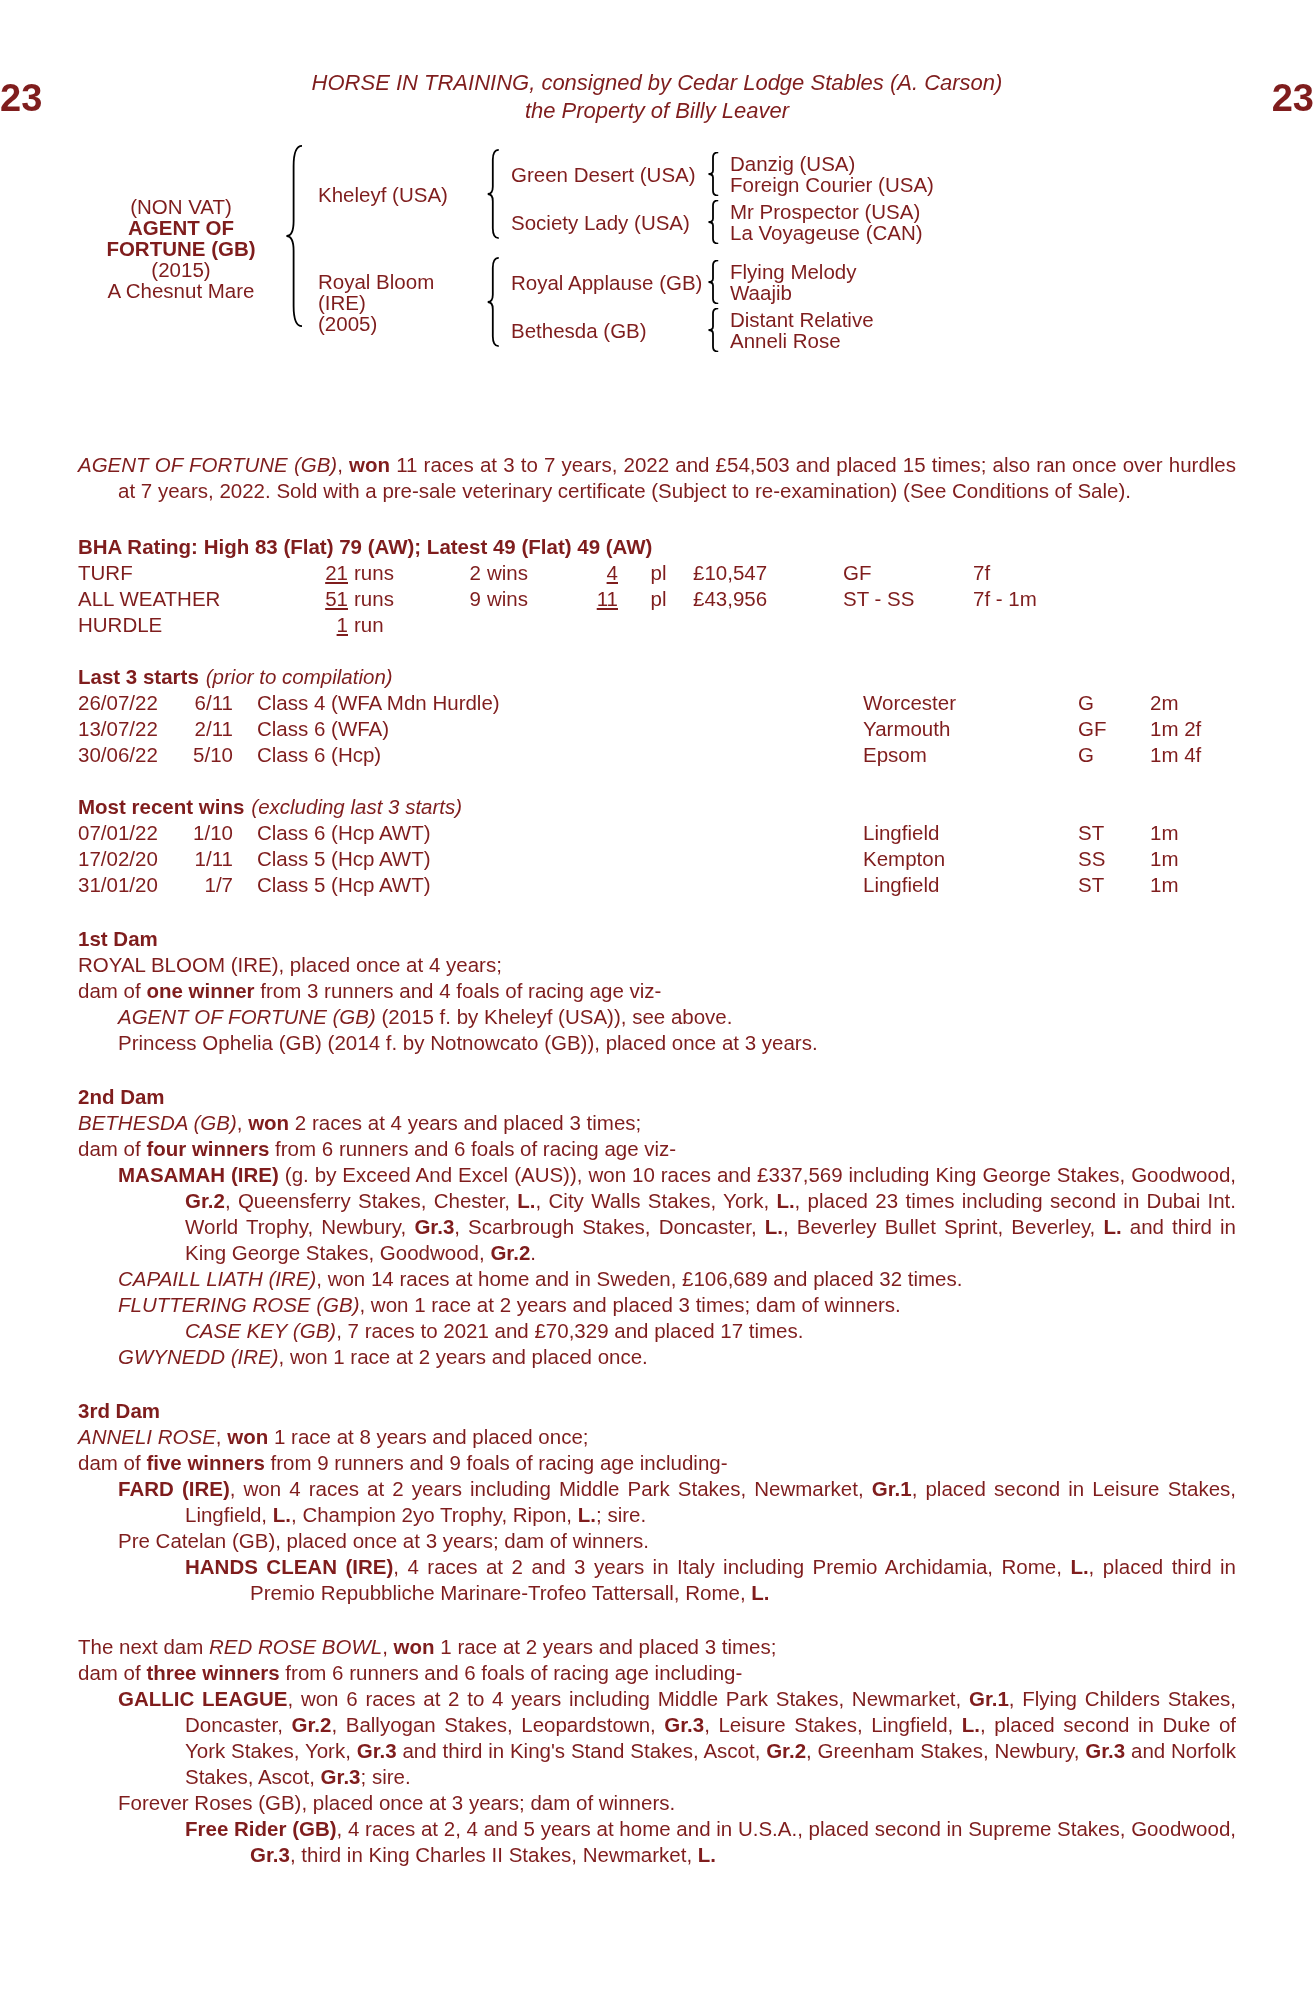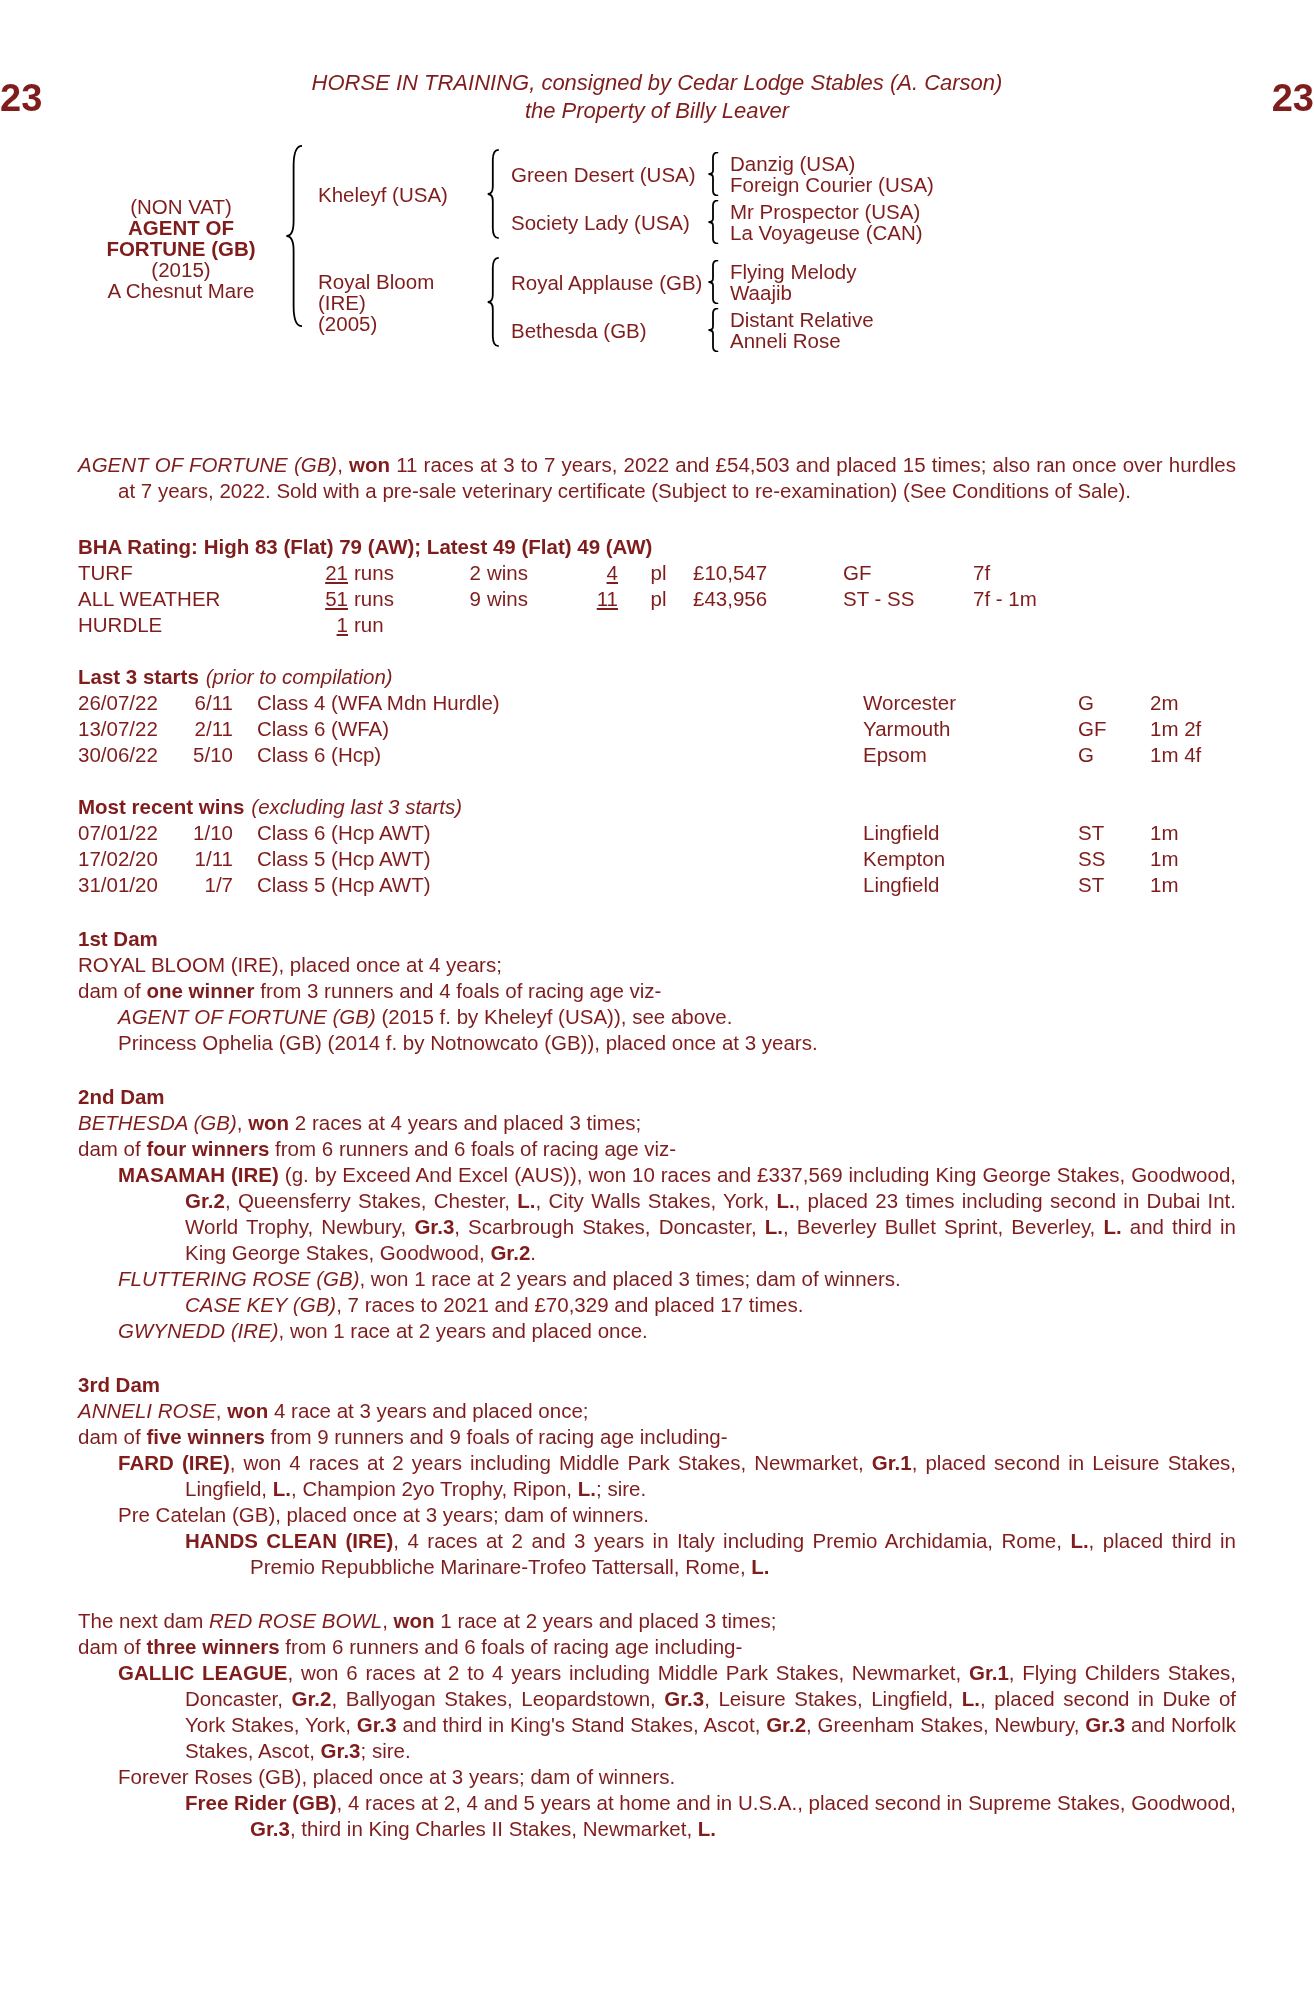--- a/index.html
+++ b/index.html
@@ -212,27 +212,28 @@
           <div class="para"><span>ROYAL BLOOM (IRE), placed once at 4 years;</span></div>
           <div class="para"><span>dam of </span><span class="sb">one winner</span><span> from 3 runners and 4 foals of racing age viz-</span></div>
           <div class="para flat1"><span class="si">AGENT OF FORTUNE (GB)</span><span> (2015 f. by Kheleyf (USA)), see above.</span></div>
           <div class="para flat1"><span>Princess Ophelia (GB) (2014 f. by Notnowcato (GB)), placed once at 3 years.</span></div>
         </div>
         <div class="fam">
           <div class="fam-head">2nd Dam</div>
           <div class="para"><span class="si">BETHESDA (GB)</span><span>, </span><span class="sb">won</span><span> 2 races at 4 years and placed 3 times;</span></div>
           <div class="para"><span>dam of </span><span class="sb">four winners</span><span> from 6 runners and 6 foals of racing age viz-</span></div>
           <div class="para hang1"><span class="sb">MASAMAH (IRE)</span><span> (g. by Exceed And Excel (AUS)), won 10 races and £337,569 including King George Stakes, Goodwood, </span><span class="sb">Gr.2</span><span>, Queensferry Stakes, Chester, </span><span class="sb">L.</span><span>, City Walls Stakes, York, </span><span class="sb">L.</span><span>, placed 23 times including second in Dubai Int. World Trophy, Newbury, </span><span class="sb">Gr.3</span><span>, Scarbrough Stakes, Doncaster, </span><span class="sb">L.</span><span>, Beverley Bullet Sprint, Beverley, </span><span class="sb">L.</span><span> and third in King George Stakes, Goodwood, </span><span class="sb">Gr.2</span><span>.</span></div>
+          <div class="para flat1"><span class="si">CAPAILL LIATH (IRE)</span><span>, won 14 races at home and in Sweden, £106,689 and placed 32 times.</span></div>
           <div class="para flat1"><span class="si">FLUTTERING ROSE (GB)</span><span>, won 1 race at 2 years and placed 3 times; dam of winners.</span></div>
           <div class="para flat2"><span class="si">CASE KEY (GB)</span><span>, 7 races to 2021 and £70,329 and placed 17 times.</span></div>
           <div class="para flat1"><span class="si">GWYNEDD (IRE)</span><span>, won 1 race at 2 years and placed once.</span></div>
         </div>
         <div class="fam">
           <div class="fam-head">3rd Dam</div>
-          <div class="para"><span class="si">ANNELI ROSE</span><span>, </span><span class="sb">won</span><span> 4 race at 3 years and placed once;</span></div>
+          <div class="para"><span class="si">ANNELI ROSE</span><span>, </span><span class="sb">won</span><span> 1 race at 8 years and placed once;</span></div>
           <div class="para"><span>dam of </span><span class="sb">five winners</span><span> from 9 runners and 9 foals of racing age including-</span></div>
           <div class="para hang1"><span class="sb">FARD (IRE)</span><span>, won 4 races at 2 years including Middle Park Stakes, Newmarket, </span><span class="sb">Gr.1</span><span>, placed second in Leisure Stakes, Lingfield, </span><span class="sb">L.</span><span>, Champion 2yo Trophy, Ripon, </span><span class="sb">L.</span><span>; sire.</span></div>
           <div class="para flat1"><span>Pre Catelan (GB), placed once at 3 years; dam of winners.</span></div>
           <div class="para hang2"><span class="sb">HANDS CLEAN (IRE)</span><span>, 4 races at 2 and 3 years in Italy including Premio Archidamia, Rome, </span><span class="sb">L.</span><span>, placed third in Premio Repubbliche Marinare-Trofeo Tattersall, Rome, </span><span class="sb">L.</span></div>
         </div>
         <div class="fam">
           <div class="para"><span>The next dam </span><span class="si">RED ROSE BOWL</span><span>, </span><span class="sb">won</span><span> 1 race at 2 years and placed 3 times;</span></div>
           <div class="para"><span>dam of </span><span class="sb">three winners</span><span> from 6 runners and 6 foals of racing age including-</span></div>
           <div class="para hang1"><span class="sb">GALLIC LEAGUE</span><span>, won 6 races at 2 to 4 years including Middle Park Stakes, Newmarket, </span><span class="sb">Gr.1</span><span>, Flying Childers Stakes, Doncaster, </span><span class="sb">Gr.2</span><span>, Ballyogan Stakes, Leopardstown, </span><span class="sb">Gr.3</span><span>, Leisure Stakes, Lingfield, </span><span class="sb">L.</span><span>, placed second in Duke of York Stakes, York, </span><span class="sb">Gr.3</span><span> and third in King's Stand Stakes, Ascot, </span><span class="sb">Gr.2</span><span>, Greenham Stakes, Newbury, </span><span class="sb">Gr.3</span><span> and Norfolk Stakes, Ascot, </span><span class="sb">Gr.3</span><span>; sire.</span></div>
           <div class="para flat1"><span>Forever Roses (GB), placed once at 3 years; dam of winners.</span></div>

